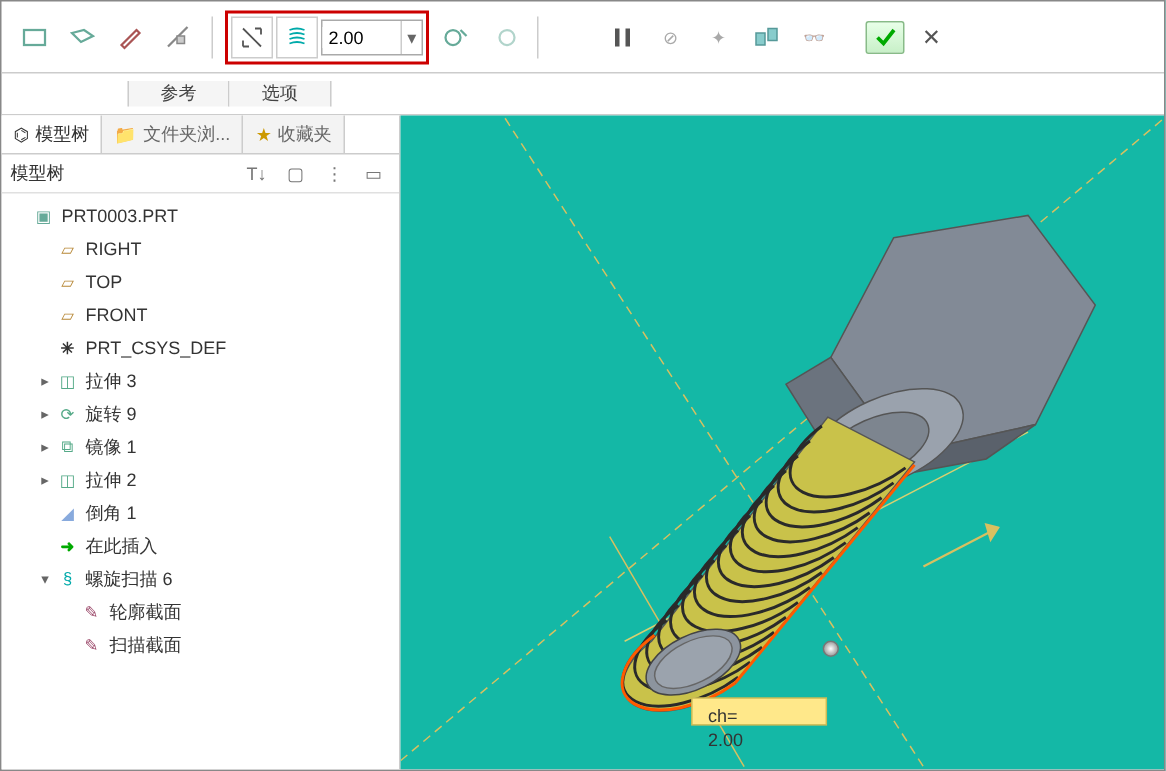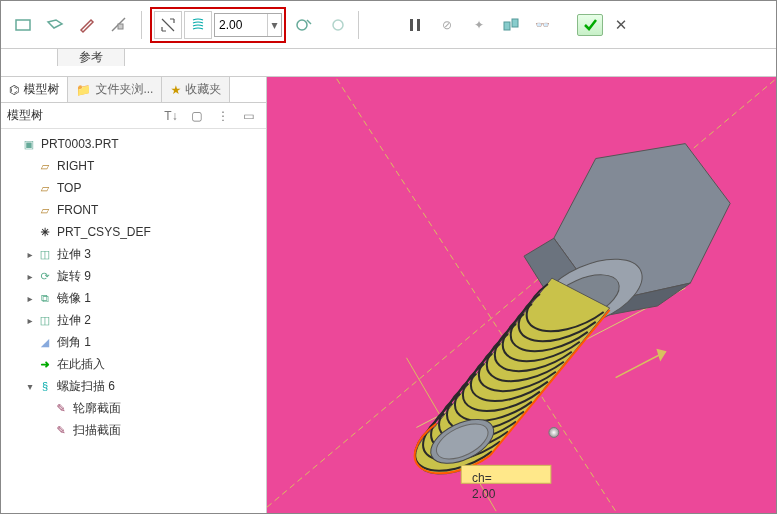--- a/index.html
+++ b/index.html
@@ -5,21 +5,21 @@
     * { margin: 0; padding: 0; box-sizing: border-box; font-family: "Segoe UI", "Microsoft YaHei", sans-serif; font-size: 12px; }
     body { width: 777px; height: 514px; background: #fff; display: flex; flex-direction: column; border: 1px solid #888; overflow: hidden; }
     .toolbar { height: 48px; display: flex; align-items: center; padding: 4px 8px; border-bottom: 1px solid #ccc; gap: 4px; }
     .tb-btn { width: 28px; height: 28px; display: flex; align-items: center; justify-content: center; border: 1px solid transparent; cursor: pointer; color: #555; }
     .tb-sep { width: 1px; height: 28px; background: #ccc; margin: 0 4px; }
     .pitch-box { display: flex; align-items: center; border: 2px solid #c00; padding: 2px; gap:2px;}
     .pitch-input-wrap { display: flex; align-items: center; border: 1px solid #aaa; background: #fff; height: 24px; }
     .pitch-input { border: none; width: 52px; padding: 0 4px; outline: none; font-size: 12px; }
     .pitch-dd { width: 14px; height: 22px; border-left: 1px solid #ccc; display:flex; align-items:center; justify-content:center; color:#666;}
     .check-btn { background: linear-gradient(#e8ffe8,#c8f0c8); border:1px solid #8b8; width:26px; height:22px; display:flex; align-items:center; justify-content:center; border-radius:2px;}
-    .tab-strip { height: 28px; display: flex; align-items: flex-start; padding-left: 56px; border-bottom: 1px solid #ccc; }
+    .tab-strip { height: 28px; display: flex; align-items: center; padding-left: 84px; border-bottom: 1px solid #ccc; }
     .ribbon-tab { width: 68px; display: flex; align-items: center; justify-content: center; border-right: 1px solid #ccc; background: #f5f5f5; cursor: pointer; color:#444;}
     .ribbon-tab:first-child { border-left:1px solid #ccc;}
     .main { flex: 1; display: flex; min-height: 0; }
     .sidebar { width: 266px; border-right: 1px solid #ccc; display: flex; flex-direction: column; background: #fff; }
     .side-tabs { height: 26px; display: flex; border-bottom: 1px solid #ccc; }
     .side-tab { display: flex; align-items: center; padding: 0 8px; gap: 4px; border-right: 1px solid #ccc; cursor: pointer; background:#f3f3f3; color:#666;}
     .side-tab.active { background: #fff; color:#333;}
     .tree-header { height: 26px; display: flex; align-items: center; justify-content: space-between; padding: 0 6px; border-bottom: 1px solid #e0e0e0; }
     .tree-header .title { font-size: 12px; color:#333;}
     .tree-tools { display: flex; gap: 4px; }
@@ -29,21 +29,21 @@
     .expander { width: 14px; display:inline-flex; justify-content:center; color:#666; font-size:10px;}
     .icon { width: 16px; height: 16px; display:inline-flex; align-items:center; justify-content:center; margin-right:4px; font-size:11px;}
     .icon.datum { color:#b88a3a;}
     .icon.csys { color:#333; font-weight:bold;}
     .icon.feat { color:#5a8;}
     .icon.arrow { color:#0a0; font-weight:bold;}
     .icon.helix { color:#0aa;}
     .icon.sketch{ color:#946; }
     .indent1 { padding-left: 22px; }
     .indent2 { padding-left: 38px; }
-    .viewport { flex: 1; position: relative; background: #ec4899; overflow:hidden;}
+    .viewport { flex: 1; position: relative; background: #14b8a6; overflow:hidden;}
     svg.scene { position:absolute; inset:0; width:100%; height:100%;}
     .dim-label { position:absolute; font-family: monospace; color:#333; font-size:14px; }
   </style>
 </head>
 <body>
 
 <div class="toolbar">
   <div class="tb-btn">
       <svg width="18" height="18">
         <rect x="2" y="4" width="14" height="10" fill="none" stroke="#6a9" stroke-width="1.5"></rect>
@@ -114,20 +114,21 @@
   <div class="check-btn">
       <svg width="16" height="16">
         <path d="M3 8 L7 12 L14 3" stroke="#0a0" stroke-width="2.5" fill="none"></path>
       </svg>
     </div>
   <div class="tb-btn" style="color:#555; font-size:15px;">✕</div>
 </div>
 
 <div class="tab-strip">
   <div class="ribbon-tab">参考</div>
+  <div class="ribbon-tab">选项</div>
 </div>
 
 <div class="main">
 
   <div class="sidebar">
     <div class="side-tabs">
       <div class="side-tab active">
         <span>⌬</span>
         <span>模型树</span>
       </div>

